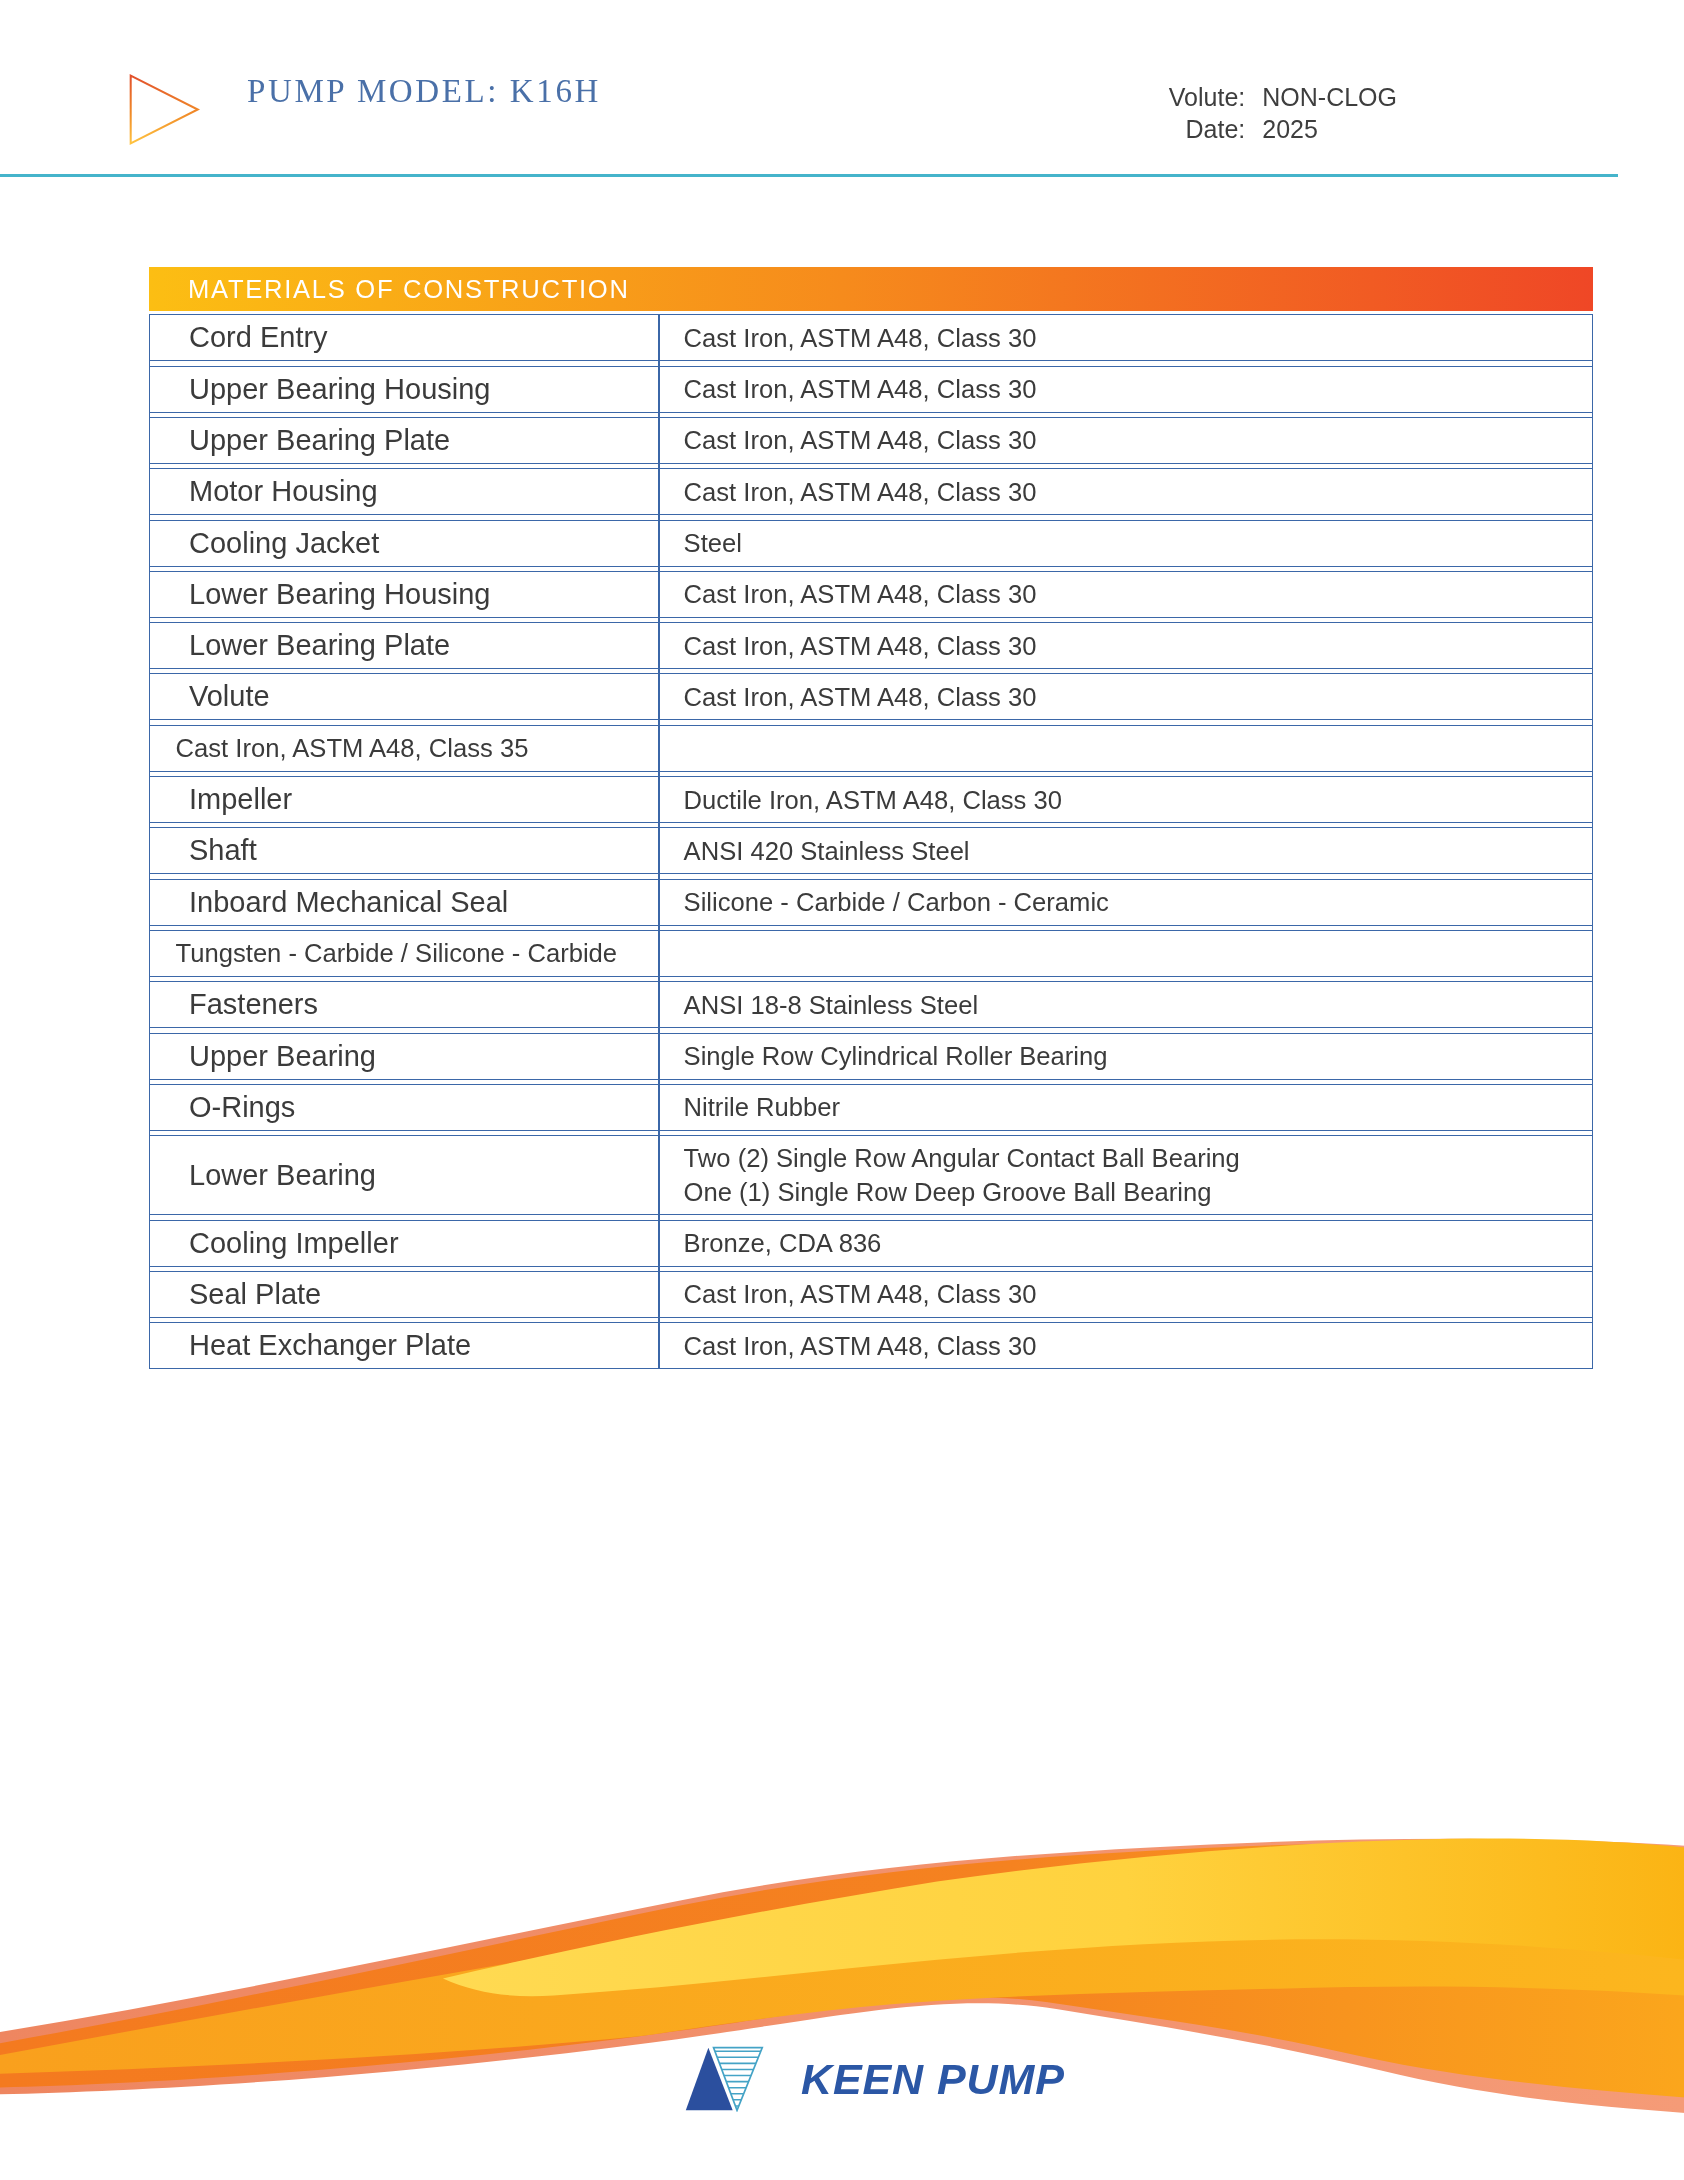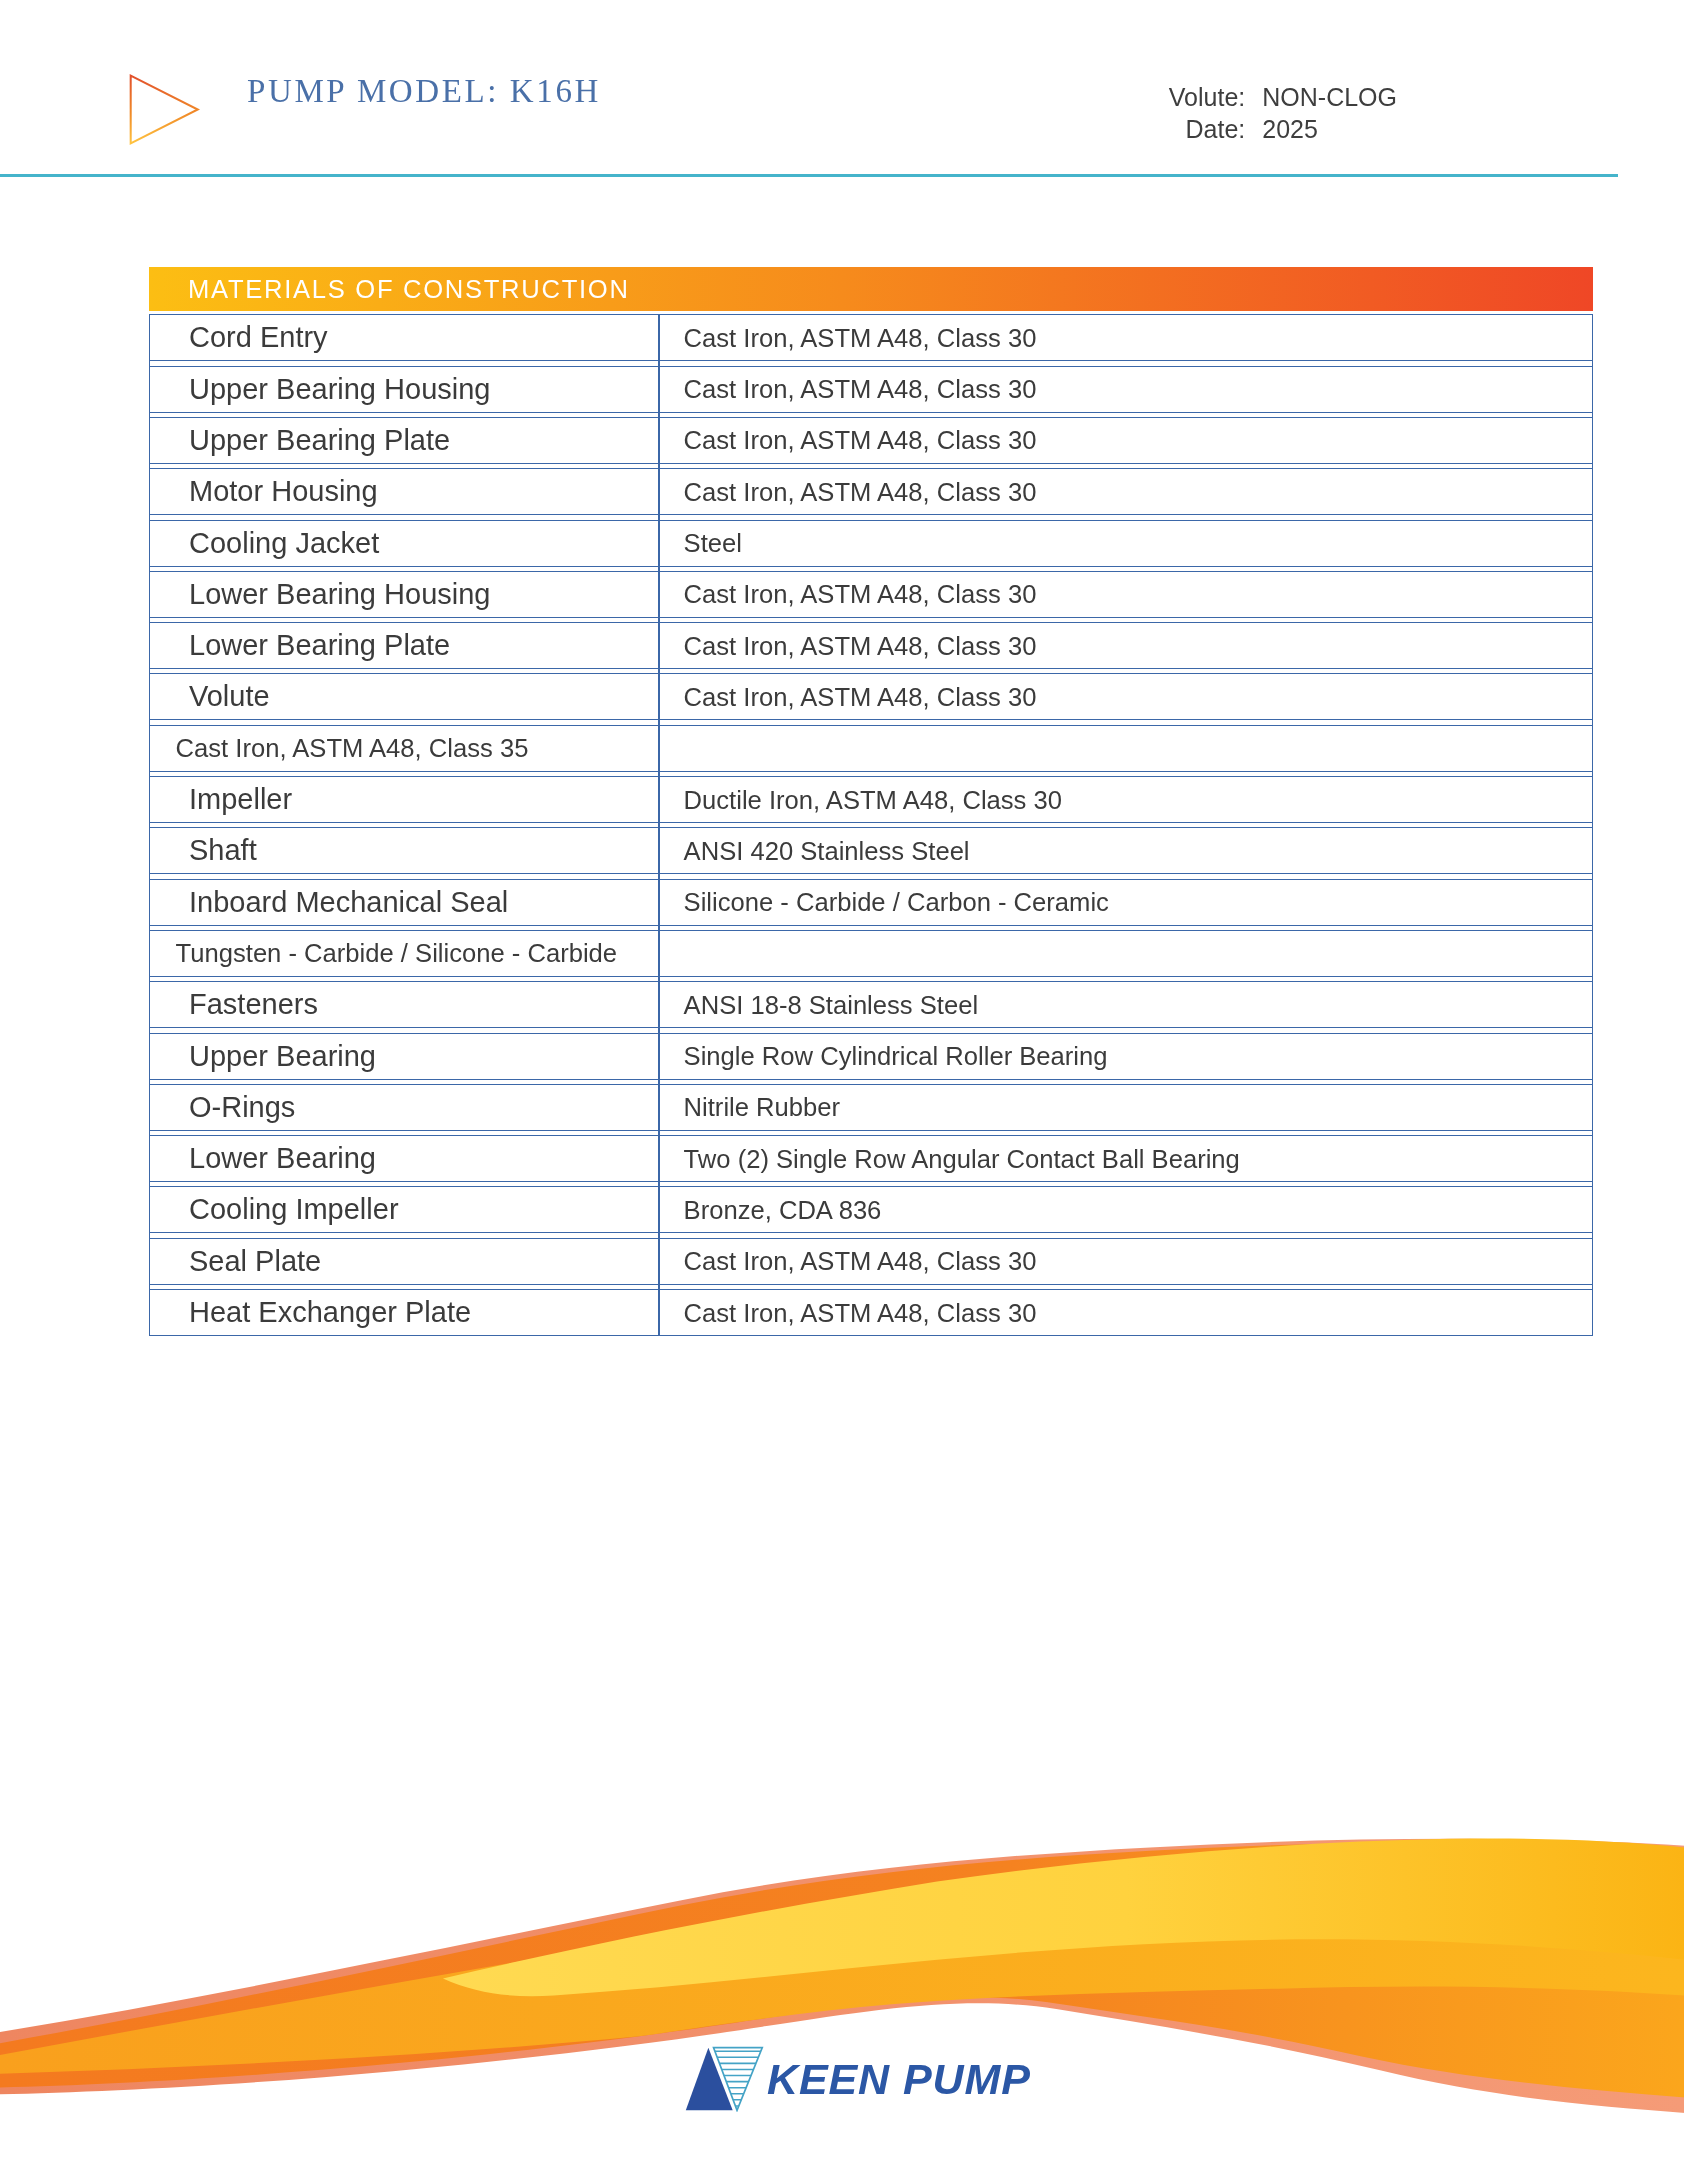--- a/index.html
+++ b/index.html
@@ -68,21 +68,21 @@
     flex:1;display:flex;flex-direction:column;justify-content:center;
     padding:5.1px 8.5px 5.1px 25.6px;box-sizing:border-box;
     font-size:25.6px;color:#3b3b3b;
   }
   .mline{line-height:34px;}
 
   
   .footer-wave{position:absolute;left:0;bottom:0;width:1685px;height:400px;display:block;}
   .footer-logo{
     position:absolute;left:684px;top:2044px;height:70px;
-    display:flex;align-items:center;gap:3px;
+    display:flex;align-items:center;gap:37px;
   }
   .footer-logo-icon{width:80px;height:66px;flex:none;}
   .footer-logo-text{
     font-size:43px;font-weight:700;font-style:italic;color:#2b57a5;letter-spacing:0.9px;
     white-space:nowrap;
   }
 </style>
 </head>
 <body>
 
@@ -240,20 +240,21 @@
       <div class="c1">O-Rings</div>
       <div class="c2">
             <div class="mline">Nitrile Rubber</div>
           </div>
     </div>
 
     <div class="row">
       <div class="c1">Lower Bearing</div>
       <div class="c2">
             <div class="mline">Two (2) Single Row Angular Contact Ball Bearing</div>
+            <div class="mline">One (1) Single Row Deep Groove Ball Bearing</div>
           </div>
     </div>
 
     <div class="row">
       <div class="c1">Cooling Impeller</div>
       <div class="c2">
             <div class="mline">Bronze, CDA 836</div>
           </div>
     </div>
 

